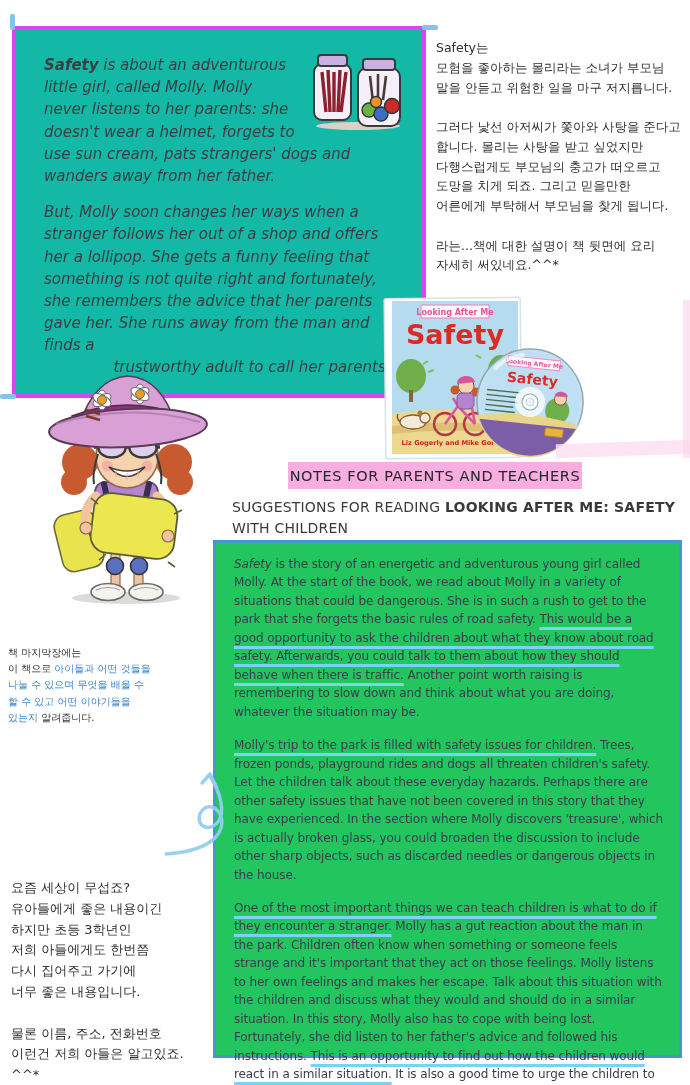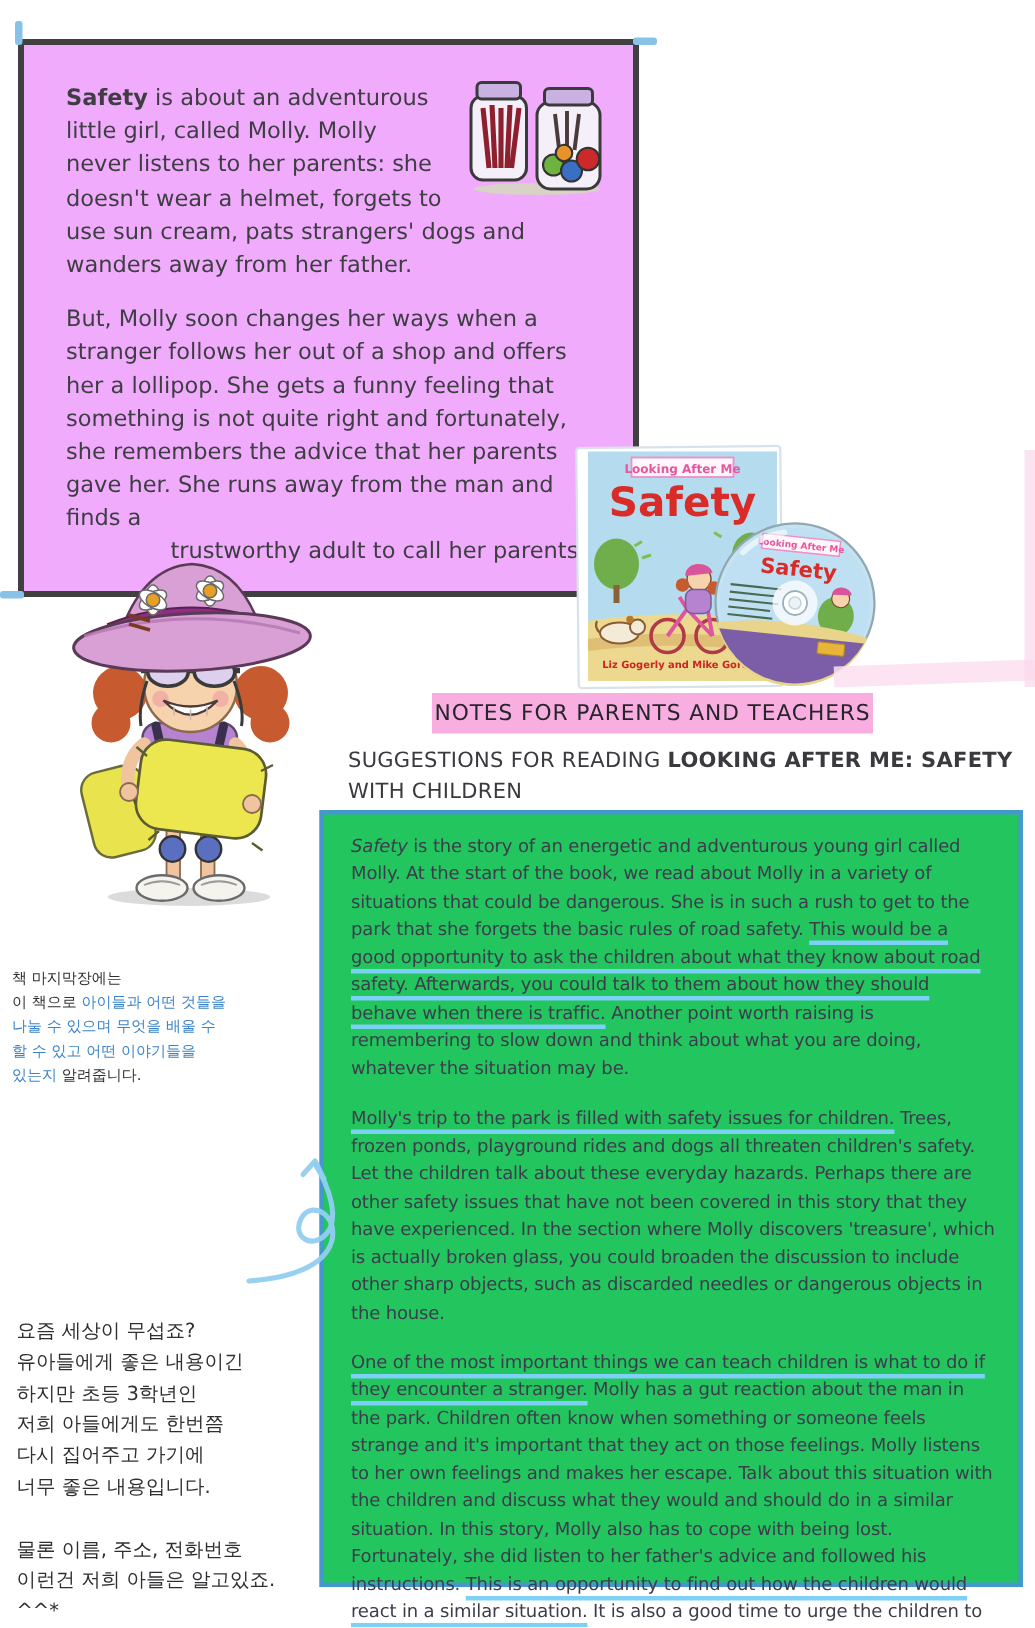--- a/index.html
+++ b/index.html
@@ -1,22 +1,22 @@
 <!DOCTYPE html>
 <html><head>
 <meta charset="utf-8">
 <style>
   html,body{margin:0;padding:0;background:#fff;}
   .page{position:relative;width:690px;height:1085px;background:#ffffff;overflow:hidden;
         font-family:"DejaVu Sans", sans-serif;}
 
   
   .summary-box{position:absolute;left:12px;top:26px;width:414px;height:372px;
-    background:#f0abfc;border:4px solid #404040;border-radius:3px;box-sizing:border-box;
-    padding:24px 18px 10px 28px;color:#3d3d42;font-size:15px;line-height:1.48;}
+    background:#14b8a6;border:4px solid #d946ef;border-radius:3px;box-sizing:border-box;
+    padding:24px 18px 10px 28px;color:#3d3d42;font-size:15px;line-height:1.48;font-style:italic;}
   .tick{position:absolute;background:#88c2e9;border-radius:2px;}
   .tick-tl{left:-6px;top:-16px;width:5px;height:16px;}
   .tick-tr{right:-16px;top:-5px;width:16px;height:5px;}
   .tick-bl{left:-16px;bottom:-5px;width:16px;height:5px;}
   .tick-br{right:-6px;bottom:-16px;width:5px;height:16px;}
   .sb-p{margin:0 0 14px 0;}
   .jars{float:right;width:102px;height:84px;margin:-6px -4px 4px 8px;}
   .b{font-weight:700;}
   .i{font-style:italic;}
   .ctr{display:block;text-align:center;padding-left:56px;}
@@ -82,20 +82,32 @@
       <circle cx="63" cy="62" r="7" fill="#6cb33f" stroke="#333" stroke-width="1.4"></circle>
       <circle cx="75" cy="66" r="7" fill="#3a6fc4" stroke="#333" stroke-width="1.4"></circle>
       <circle cx="86" cy="58" r="7.5" fill="#cc2a2a" stroke="#333" stroke-width="1.4"></circle>
       <circle cx="70" cy="54" r="5.5" fill="#e8922a" stroke="#333" stroke-width="1.4"></circle>
     </svg>
 
     <p class="sb-p"><span class="b">Safety</span><span> is about an adventurous little girl, called Molly. Molly never listens to her parents: she doesn't wear a helmet, forgets to use sun cream, pats strangers' dogs and wanders away from her father.</span></p>
     <p class="sb-p"><span>But, Molly soon changes her ways when a stranger follows her out of a shop and offers her a lollipop. She gets a funny feeling that something is not quite right and fortunately, she remembers the advice that her parents gave her. She runs away from the man and finds a </span><span class="ctr">trustworthy adult to call her parents.</span></p>
   </div>
 
+  <div class="korean-intro">Safety는
+모험을 좋아하는 몰리라는 소녀가 부모님
+말을 안듣고 위험한 일을 마구 저지릅니다.
+
+그러다 낯선 아저씨가 쫓아와 사탕을 준다고
+합니다. 몰리는 사탕을 받고 싶었지만
+다행스럽게도 부모님의 충고가 떠오르고
+도망을 치게 되죠. 그리고 믿을만한
+어른에게 부탁해서 부모님을 찾게 됩니다.
+
+라는...책에 대한 설명이 책 뒷면에 요리
+자세히 써있네요.^^*</div>
 
   <div class="cover-wrap">
     <svg viewBox="0 0 202 170" width="202" height="170">
 
       <rect x="2" y="4" width="136" height="160" rx="2" fill="#ffffff" stroke="#d8e2e8" stroke-width="1.5" transform="rotate(-0.6 70 84)"></rect>
 
       <rect x="9" y="7" width="126" height="153" fill="#b5dcee"></rect>
 
       <rect x="38" y="11" width="68" height="13" fill="#fdf6fb" stroke="#ef8ec9" stroke-width="1.2"></rect>
       <text x="72" y="21" text-anchor="middle" font-size="8" font-weight="bold" fill="#e8559f" font-family="DejaVu Sans, sans-serif">Looking After Me</text>

